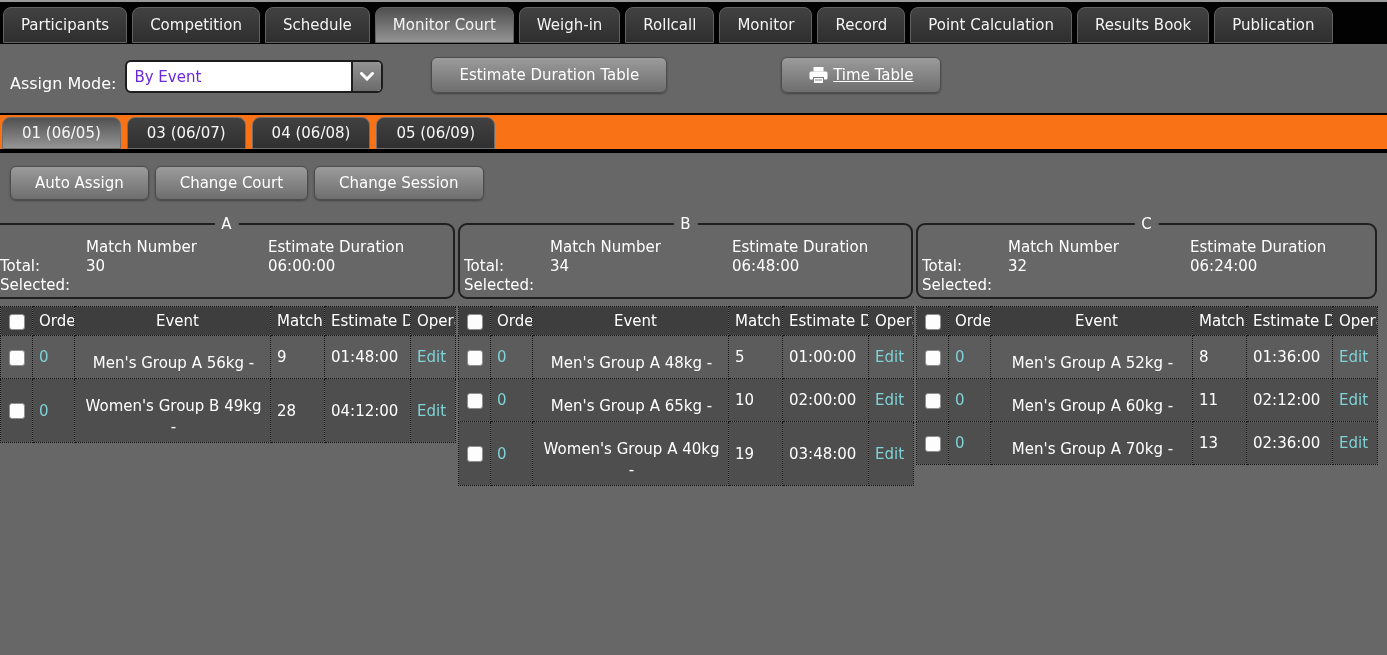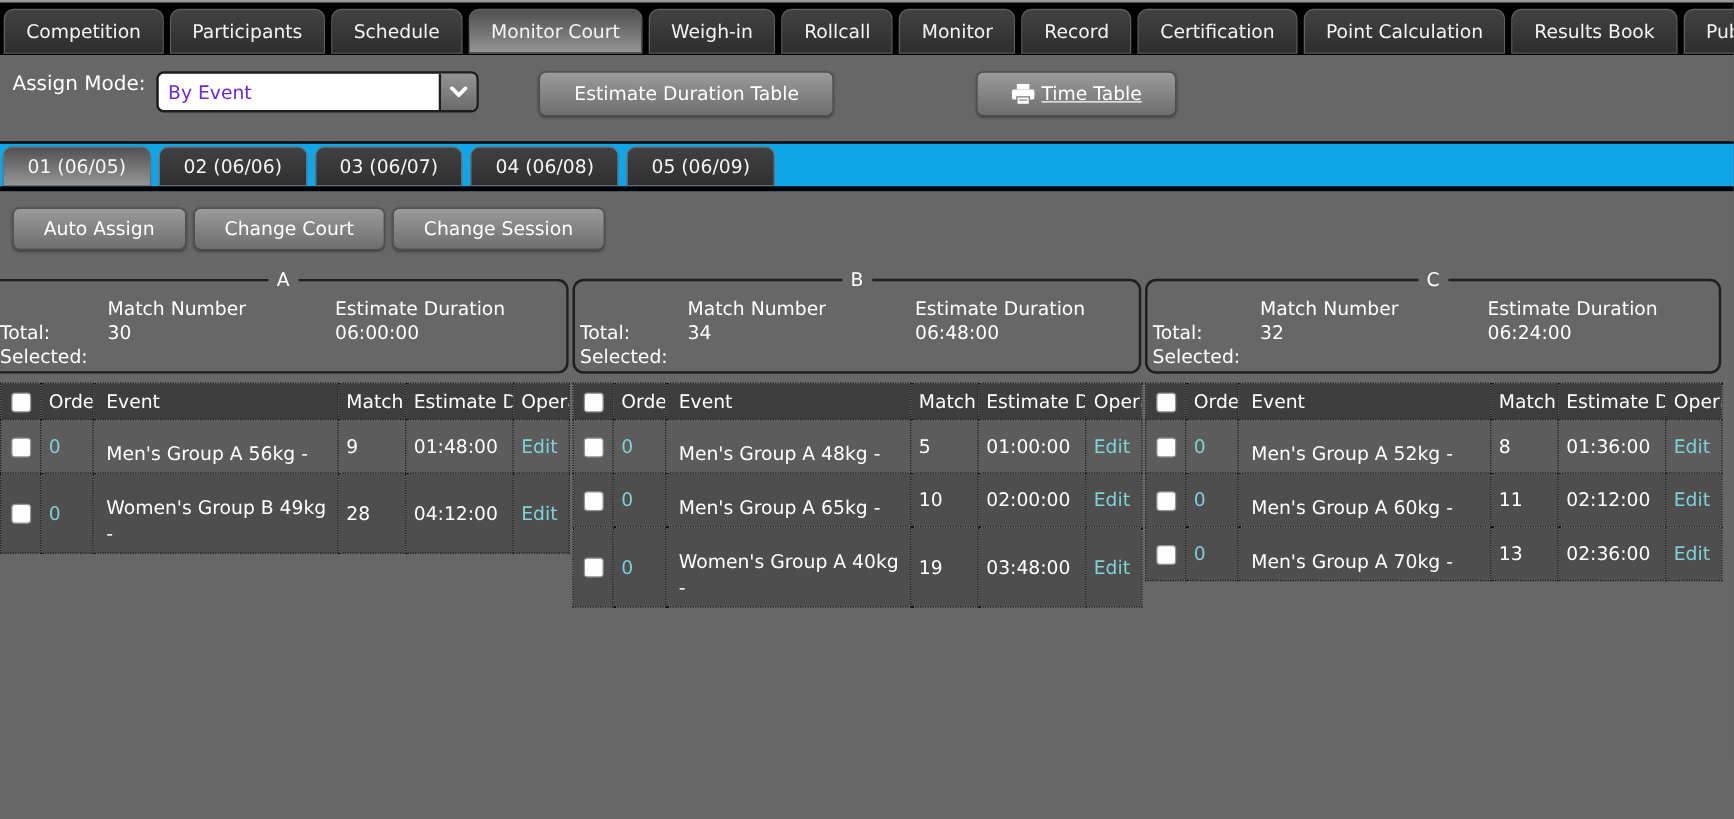--- a/index.html
+++ b/index.html
@@ -18,21 +18,21 @@
   }
   .mtab {
     flex:none; height:36px; display:flex; align-items:center;
     padding:0 17px; font-size:15px; color:#f4f4f4; cursor:pointer;
     background:linear-gradient(#424242,#2e2e2e);
     border:1px solid #626262; border-radius:8px 8px 0 0;
   }
   .mtab.active { background:linear-gradient(#4f4f4f,#949494); }
 
   
-  .toolbar { display:flex; align-items:flex-start; margin:13px 0 0 10px; height:36px; }
+  .toolbar { display:flex; align-items:flex-end; margin:13px 0 0 10px; height:36px; }
   .toolbar-label { font-size:16px; margin-right:9px; }
   .select {
     width:258px; height:33px; background:#fff; overflow:hidden;
     border:2px solid #1d1d1d; border-radius:6px;
     display:flex; align-items:center; justify-content:space-between; cursor:pointer;
   }
   .select-value { color:#6d28d9; font-size:15px; padding-left:7px; white-space:nowrap; }
   .select-arrow {
     width:30px; height:100%; flex:none;
     background:linear-gradient(#939393,#6b6b6b);
@@ -45,21 +45,21 @@
     color:#fff; font-size:15px; height:36px; cursor:pointer;
     display:inline-flex; align-items:center; justify-content:center;
     padding:0 27px; box-shadow:0 1px 2px rgba(0,0,0,.35);
     font-family:"DejaVu Sans", sans-serif; white-space:nowrap;
   }
   .btn-estimate { margin-left:48px; }
   .btn-time { margin-left:114px; gap:5px;text-decoration:underline; }
 
   
   .date-tabbar {
-    margin-top:20px; height:40px; background:#0ea5e9;
+    margin-top:20px; height:40px; background:#f97316;
     border-top:2px solid #000; border-bottom:4px solid #000;
     display:flex; gap:6px; padding:2px 0 0 2px; overflow:hidden;
   }
   .dtab {
     flex:none; height:32px; display:flex; align-items:center;
     padding:0 19px; font-size:15px; color:#f6f6f6; cursor:pointer;
     background:linear-gradient(#414141,#303030);
     border:1px solid #6e6e6e; border-radius:8px 8px 0 0;
   }
   .dtab.active { background:linear-gradient(#515151,#959595); }
@@ -96,46 +96,45 @@
     width:455px; margin-top:7px; font-size:15px;
   }
   .court-c table { width:461px; }
   th, td { border:1px dotted #161616; overflow:hidden; }
   thead th {
     background:#3e3e3e; font-weight:normal; text-align:left;
     padding:5px 0 5px 6px; white-space:nowrap; color:#fff;
   }
   thead th.check-cell, td.check-cell { text-align:center; padding:4px 2px; }
   td { padding:7px 0 7px 6px; white-space:nowrap; }
-  td.event-cell, th.event-col { padding-left:10px; }
+  td.event-cell, th.event-col { padding-left:10px;text-align:center; }
   td.event-cell { white-space:normal; padding:17px 8px 4px 10px; line-height:21px; }
   tr.row-first { background:#5c5c5c; }
   tr.row-rest  { background:#4e4e4e; }
   .order-cell { color:#7fd2d6; }
   .edit-link { color:#7fd2d6; cursor:pointer; }
   .cb {
     appearance:none; -webkit-appearance:none;
     width:16px; height:16px; margin:0;
     background:#fdfdfd; border:1px solid #909090; border-radius:3px;
     vertical-align:middle; cursor:pointer;
   }
 </style>
 </head>
 <body>
 
 <div class="main-tabbar">
+  <div class="mtab">Participants</div>
   <div class="mtab">Competition</div>
-  <div class="mtab">Participants</div>
   <div class="mtab">Schedule</div>
   <div class="mtab active">Monitor Court</div>
   <div class="mtab">Weigh-in</div>
   <div class="mtab">Rollcall</div>
   <div class="mtab">Monitor</div>
   <div class="mtab">Record</div>
-  <div class="mtab">Certification</div>
   <div class="mtab">Point Calculation</div>
   <div class="mtab">Results Book</div>
   <div class="mtab">Publication</div>
 </div>
 
 <div class="toolbar">
   <span class="toolbar-label">Assign Mode:</span>
   <div class="select">
     <span class="select-value">By Event</span>
     <span class="select-arrow">
@@ -153,21 +152,20 @@
         <rect x="4.5" y="10.5" width="10" height="6" fill="#fff" stroke="#7a7a7a" stroke-width="1"></rect>
         <rect x="6" y="12.5" width="7" height="1" fill="#8a8a8a"></rect>
       </svg>
     </span>
     <span>Time Table</span>
   </button>
 </div>
 
 <div class="date-tabbar">
   <div class="dtab active">01 (06/05)</div>
-  <div class="dtab">02 (06/06)</div>
   <div class="dtab">03 (06/07)</div>
   <div class="dtab">04 (06/08)</div>
   <div class="dtab">05 (06/09)</div>
 </div>
 
 <div class="actions">
   <button class="btn btn-sm">Auto Assign</button>
   <button class="btn btn-sm">Change Court</button>
   <button class="btn btn-sm">Change Session</button>
 </div>

